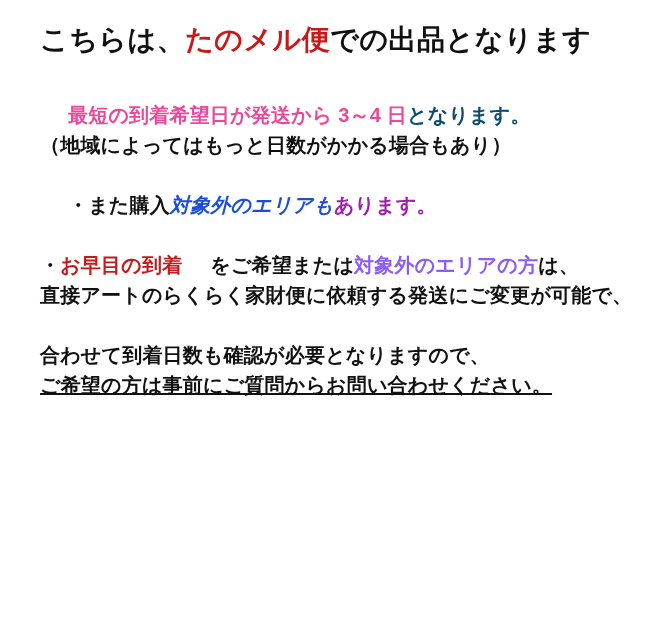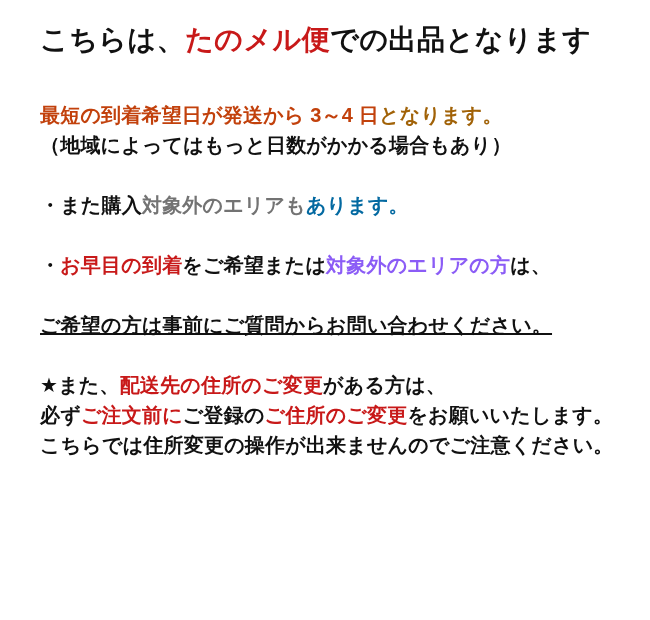--- a/index.html
+++ b/index.html
@@ -43,35 +43,32 @@
   }
 </style>
 </head>
 <body>
 
 <div class="page">
 
   <h1 class="title"><span style="color: rgb(17, 17, 17);">こちらは、</span><span style="color: rgb(200, 25, 25);">たのメル便</span><span style="color: rgb(17, 17, 17);">での出品となります</span></h1>
 
   <div class="para first">
-    <p class="line"><span style="color: #c2410c;">最短の到着希望日が発送から 3～4 日</span><span style="color: #a16207;">となります。</span></p>
+    <p class="line"><span style="color: #ec4899; margin-left: 28px;">最短の到着希望日が発送から 3～4 日</span><span style="color: #0c4a6e;">となります。</span></p>
     <p class="line"><span style="color: rgb(17, 17, 17);">（地域によってはもっと日数がかかる場合もあり）</span></p>
   </div>
 
   <div class="para">
-    <p class="line"><span style="color: rgb(17, 17, 17);">・また購入</span><span style="color: #737373;">対象外のエリアも</span><span style="color: #0369a1;">あります。</span></p>
+    <p class="line"><span style="color: rgb(17, 17, 17); margin-left: 28px;">・また購入</span><span style="color: #1d4ed8; font-style: italic;">対象外のエリアも</span><span style="color: #a21caf;">あります。</span></p>
   </div>
 
   <div class="para">
-    <p class="line"><span style="color: rgb(17, 17, 17);">・</span><span style="color: rgb(200, 25, 25);">お早目の到着</span><span style="color: rgb(17, 17, 17);">をご希望または</span><span style="color: #8b5cf6;">対象外のエリアの方</span><span style="color: rgb(17, 17, 17);">は、</span></p>
+    <p class="line"><span style="color: rgb(17, 17, 17);">・</span><span style="color: rgb(200, 25, 25);">お早目の到着</span><span style="color: rgb(17, 17, 17); margin-left: 28px;">をご希望または</span><span style="color: #8b5cf6;">対象外のエリアの方</span><span style="color: rgb(17, 17, 17);">は、</span></p>
+    <p class="line"><span style="color: rgb(17, 17, 17);">直接アートのらくらく家財便に依頼する発送にご変更が可能で、</span></p>
   </div>
 
   <div class="para">
+    <p class="line"><span style="color: rgb(17, 17, 17);">合わせて到着日数も確認が必要となりますので、</span></p>
     <p class="line"><span style="color: rgb(17, 17, 17); text-decoration: underline;">ご希望の方は事前にご質問からお問い合わせください。</span></p>
   </div>
 
-  <div class="para">
-    <p class="line"><span style="color: rgb(17, 17, 17);">★また、</span><span style="color: rgb(200, 25, 25);">配送先の住所のご変更</span><span style="color: rgb(17, 17, 17);">がある方は、</span></p>
-    <p class="line"><span style="color: rgb(17, 17, 17);">必ず</span><span style="color: rgb(200, 25, 25);">ご注文前に</span><span style="color: rgb(17, 17, 17);">ご登録の</span><span style="color: rgb(200, 25, 25);">ご住所のご変更</span><span style="color: rgb(17, 17, 17);">をお願いいたします。</span></p>
-    <p class="line"><span style="color: rgb(17, 17, 17);">こちらでは住所変更の操作が出来ませんのでご注意ください。</span></p>
-  </div>
 
 </div>
 
 </body></html>

